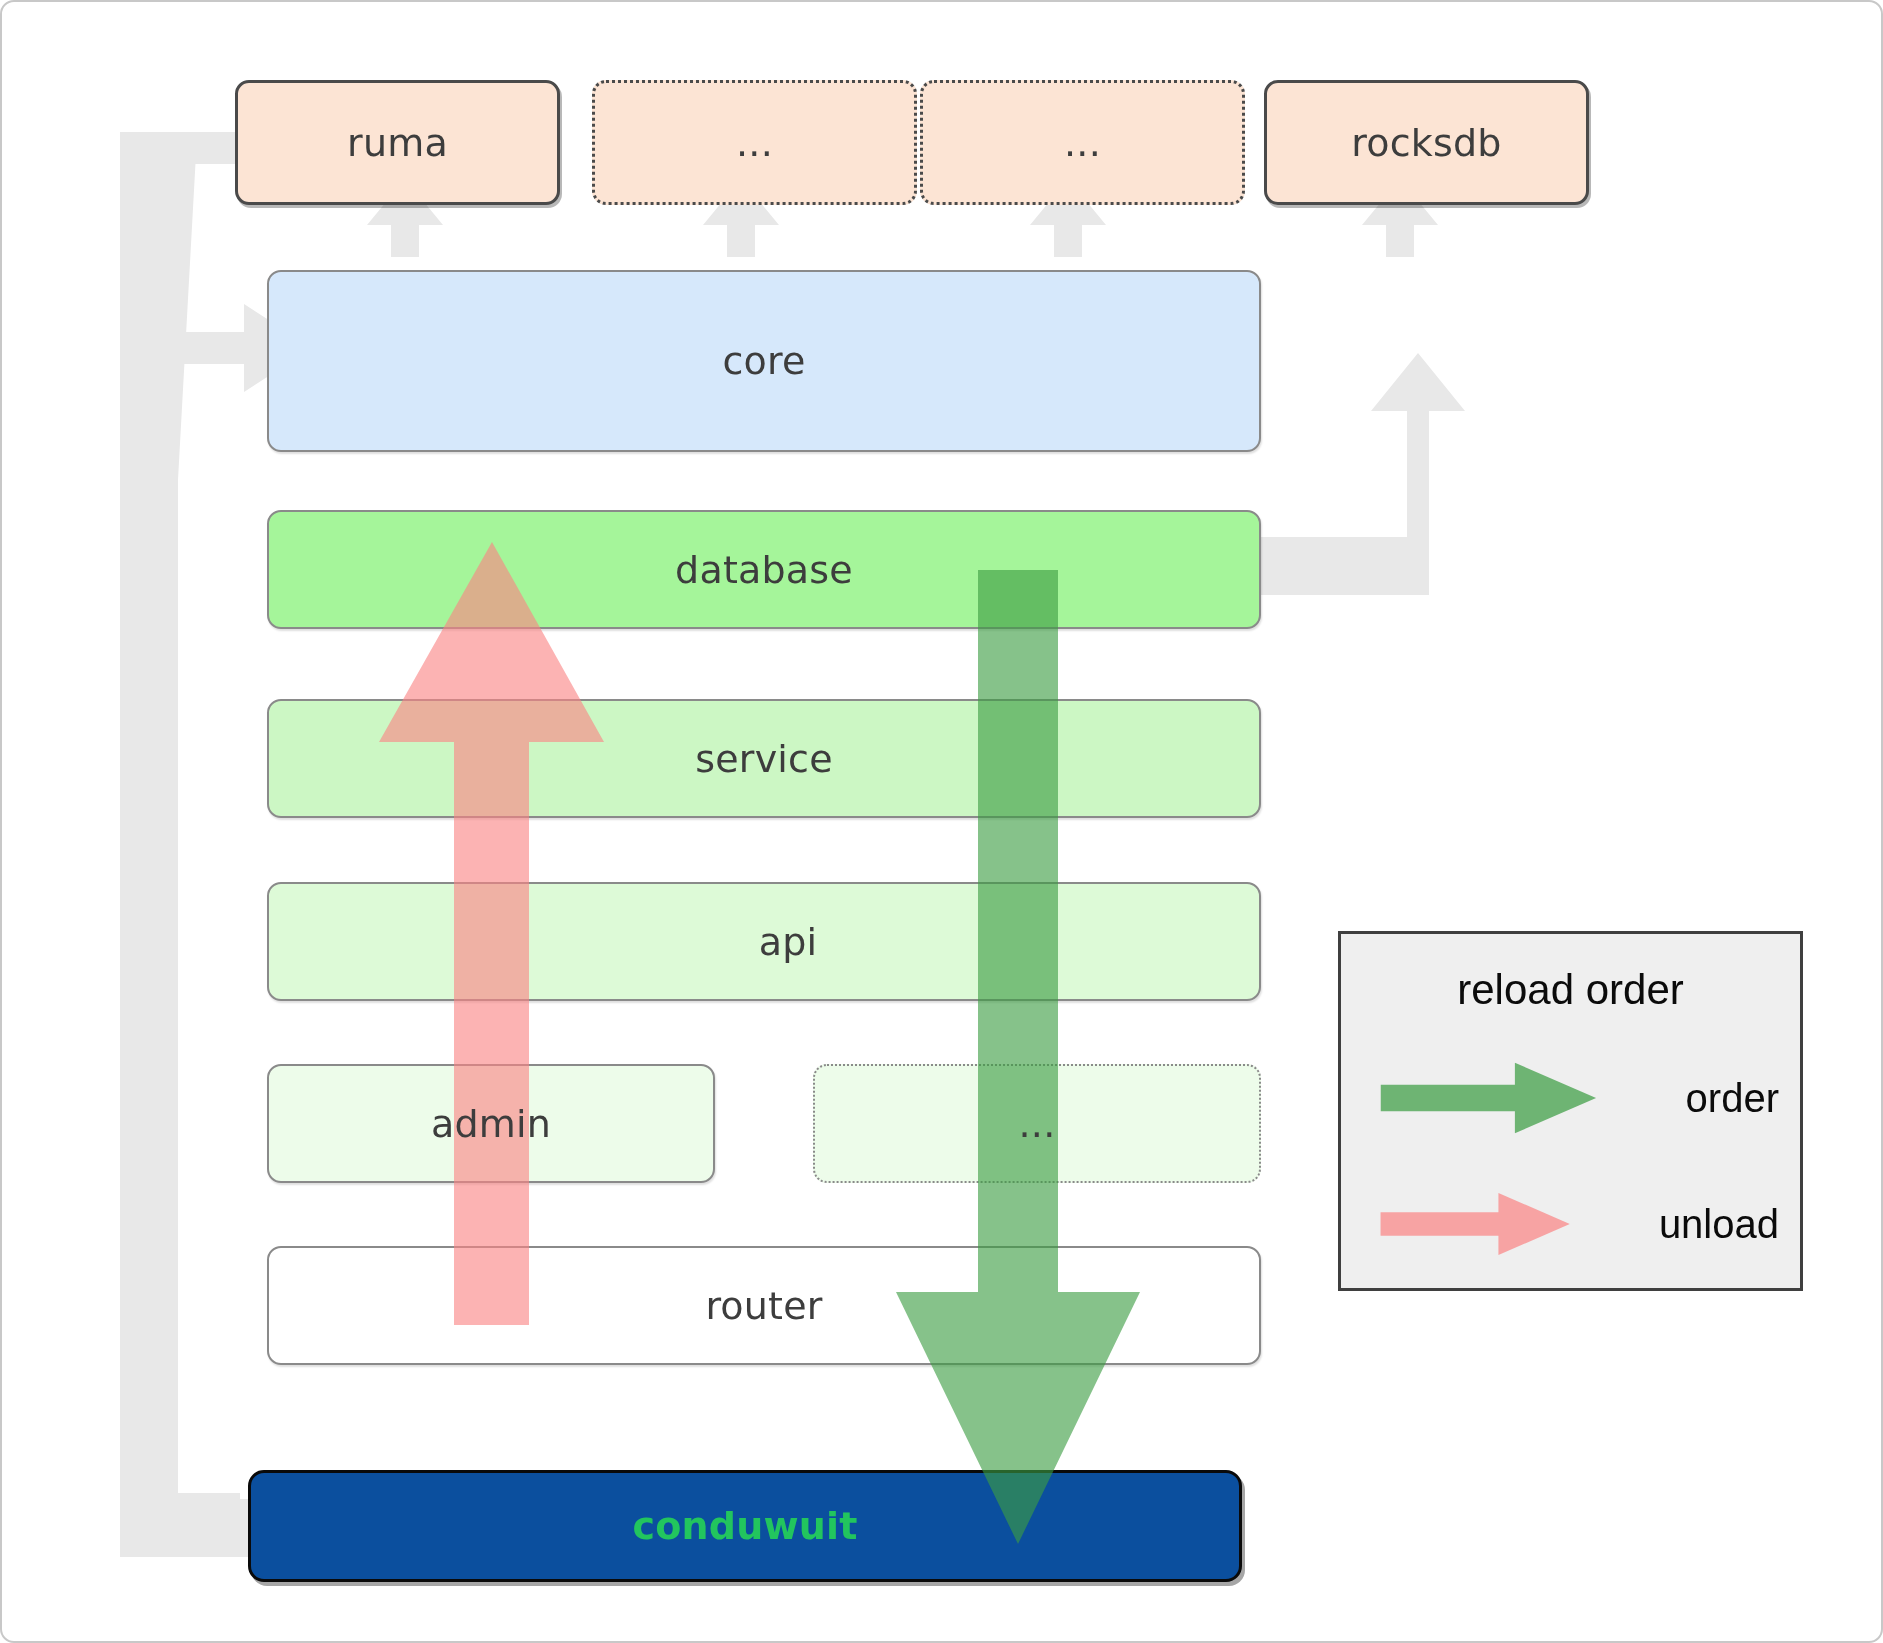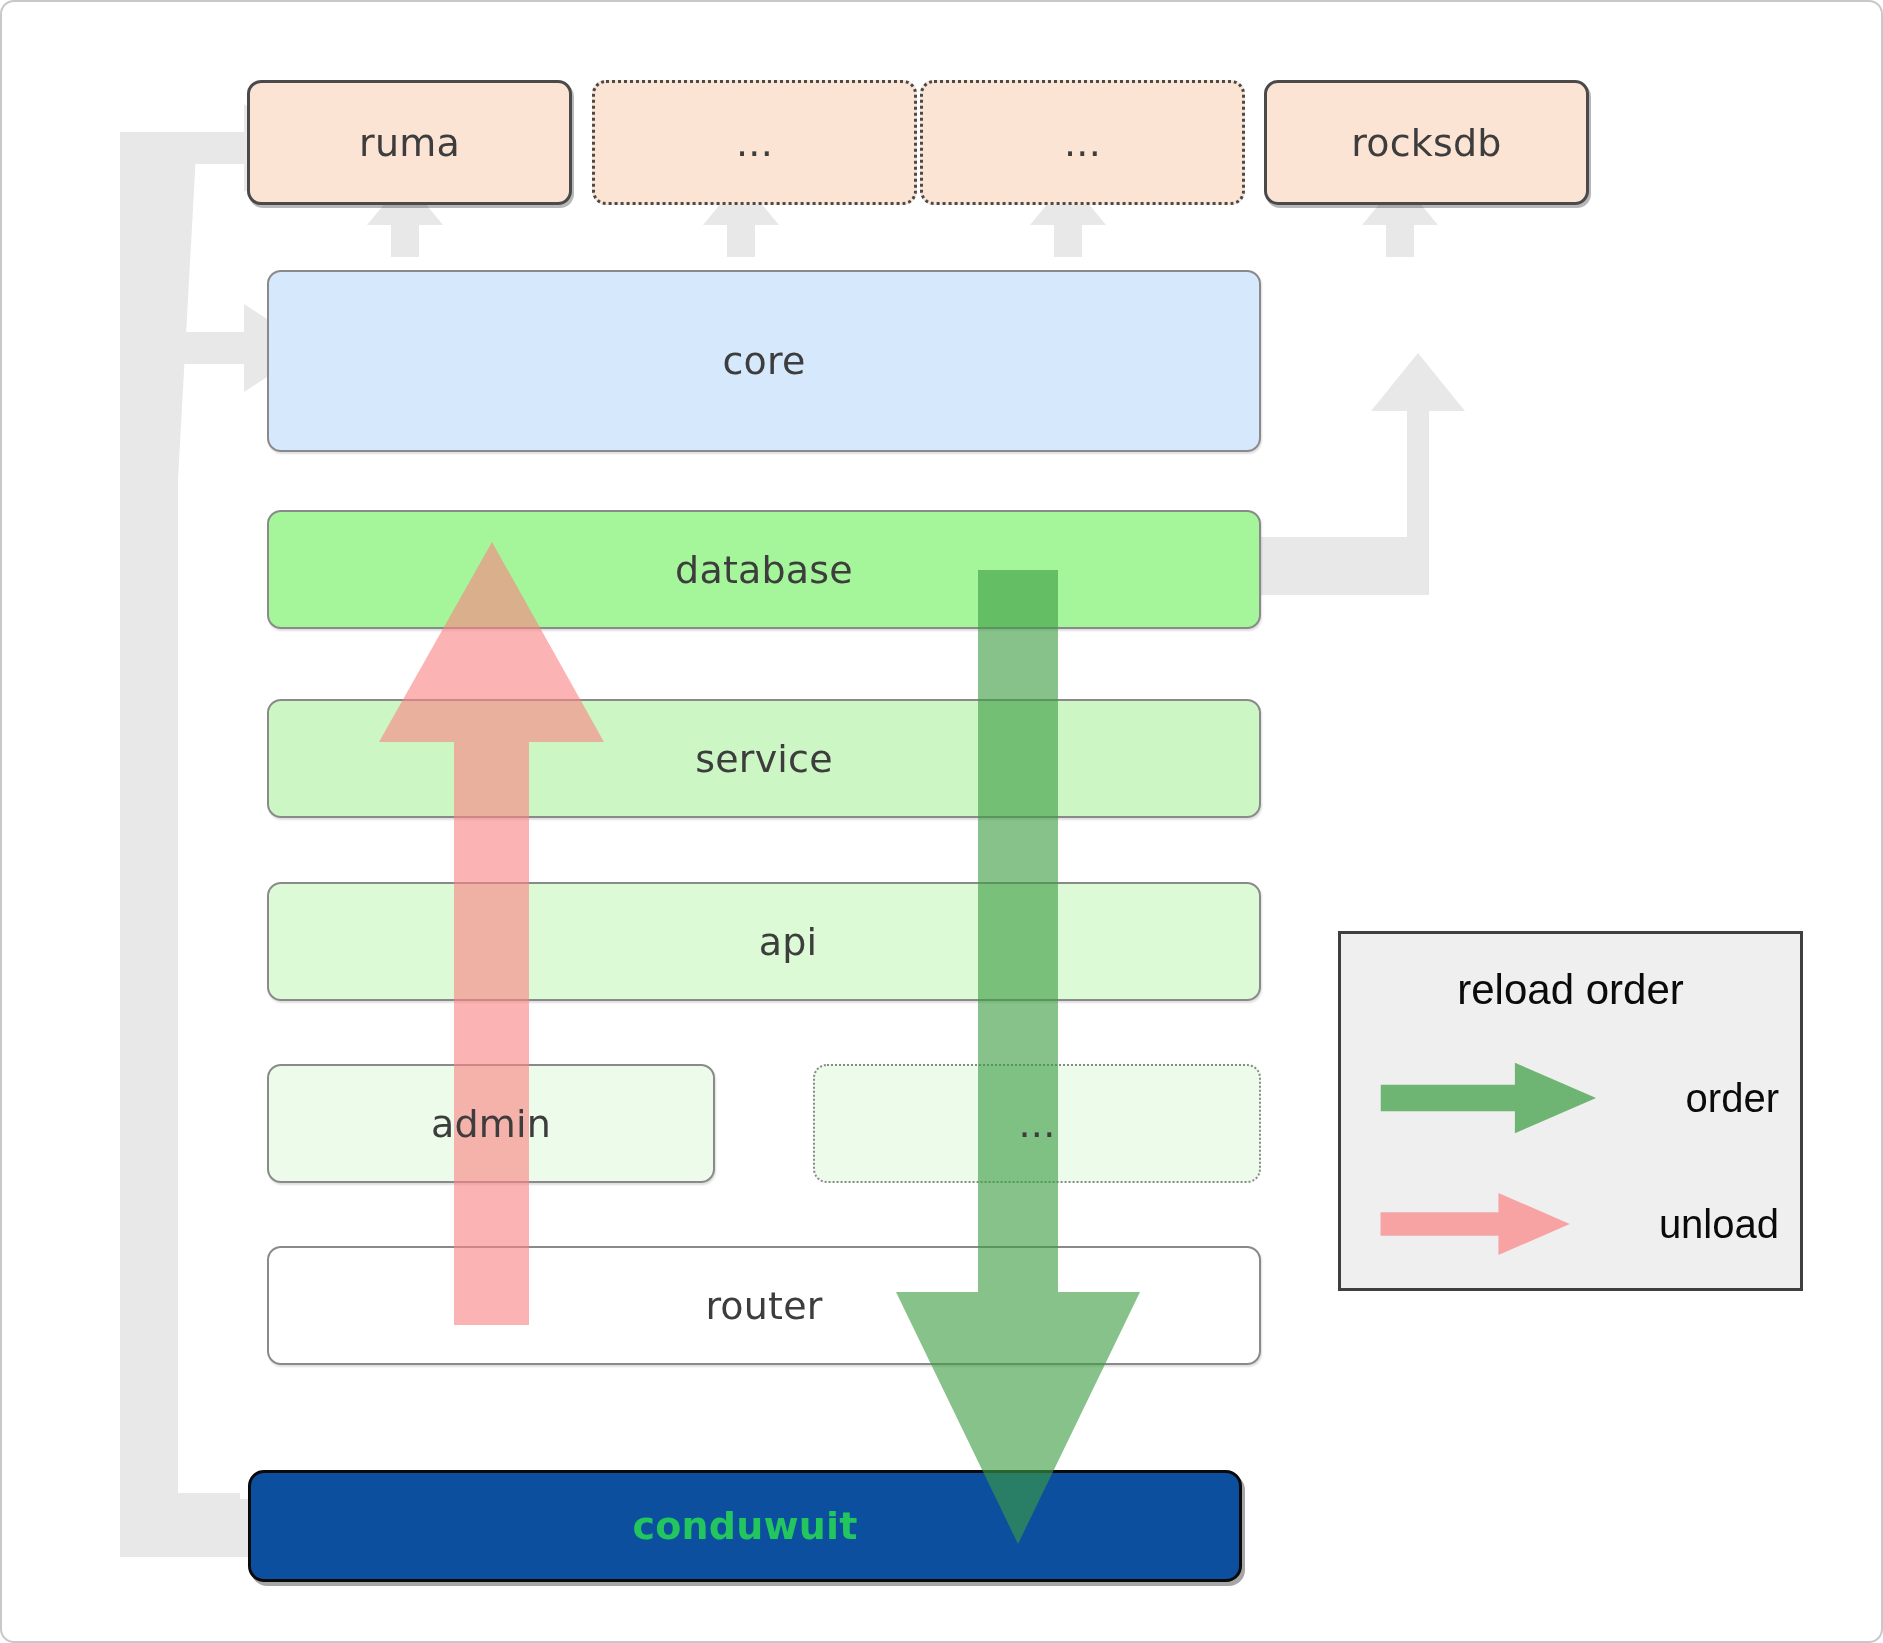--- a/index.html
+++ b/index.html
@@ -105,21 +105,21 @@
 
       <path d="M389 255 v-32 h-24 l38 -46 38 46 h-24 v32 Z"></path>
       <path d="M725 255 v-32 h-24 l38 -46 38 46 h-24 v32 Z"></path>
       <path d="M1052 255 v-32 h-24 l38 -46 38 46 h-24 v32 Z"></path>
       <path d="M1384 255 v-32 h-24 l38 -46 38 46 h-24 v32 Z"></path>
 
       <path d="M1230 535 h175 v-126 h-36 l47 -58 47 58 h-36 v184 h-197 Z"></path>
     </g>
   </svg>
 
-  <div class="node dep" style="left:245px; top:78px; width:325px; height:125px;">
+  <div class="node dep" style="left:233px; top:78px; width:325px; height:125px;">
     <span class="lbl">ruma</span>
   </div>
 
   <div class="node dep dotted" style="left:590px; top:78px; width:325px; height:125px;">
     <span class="lbl">...</span>
   </div>
 
   <div class="node dep dotted" style="left:918px; top:78px; width:325px; height:125px;">
     <span class="lbl">...</span>
   </div>

